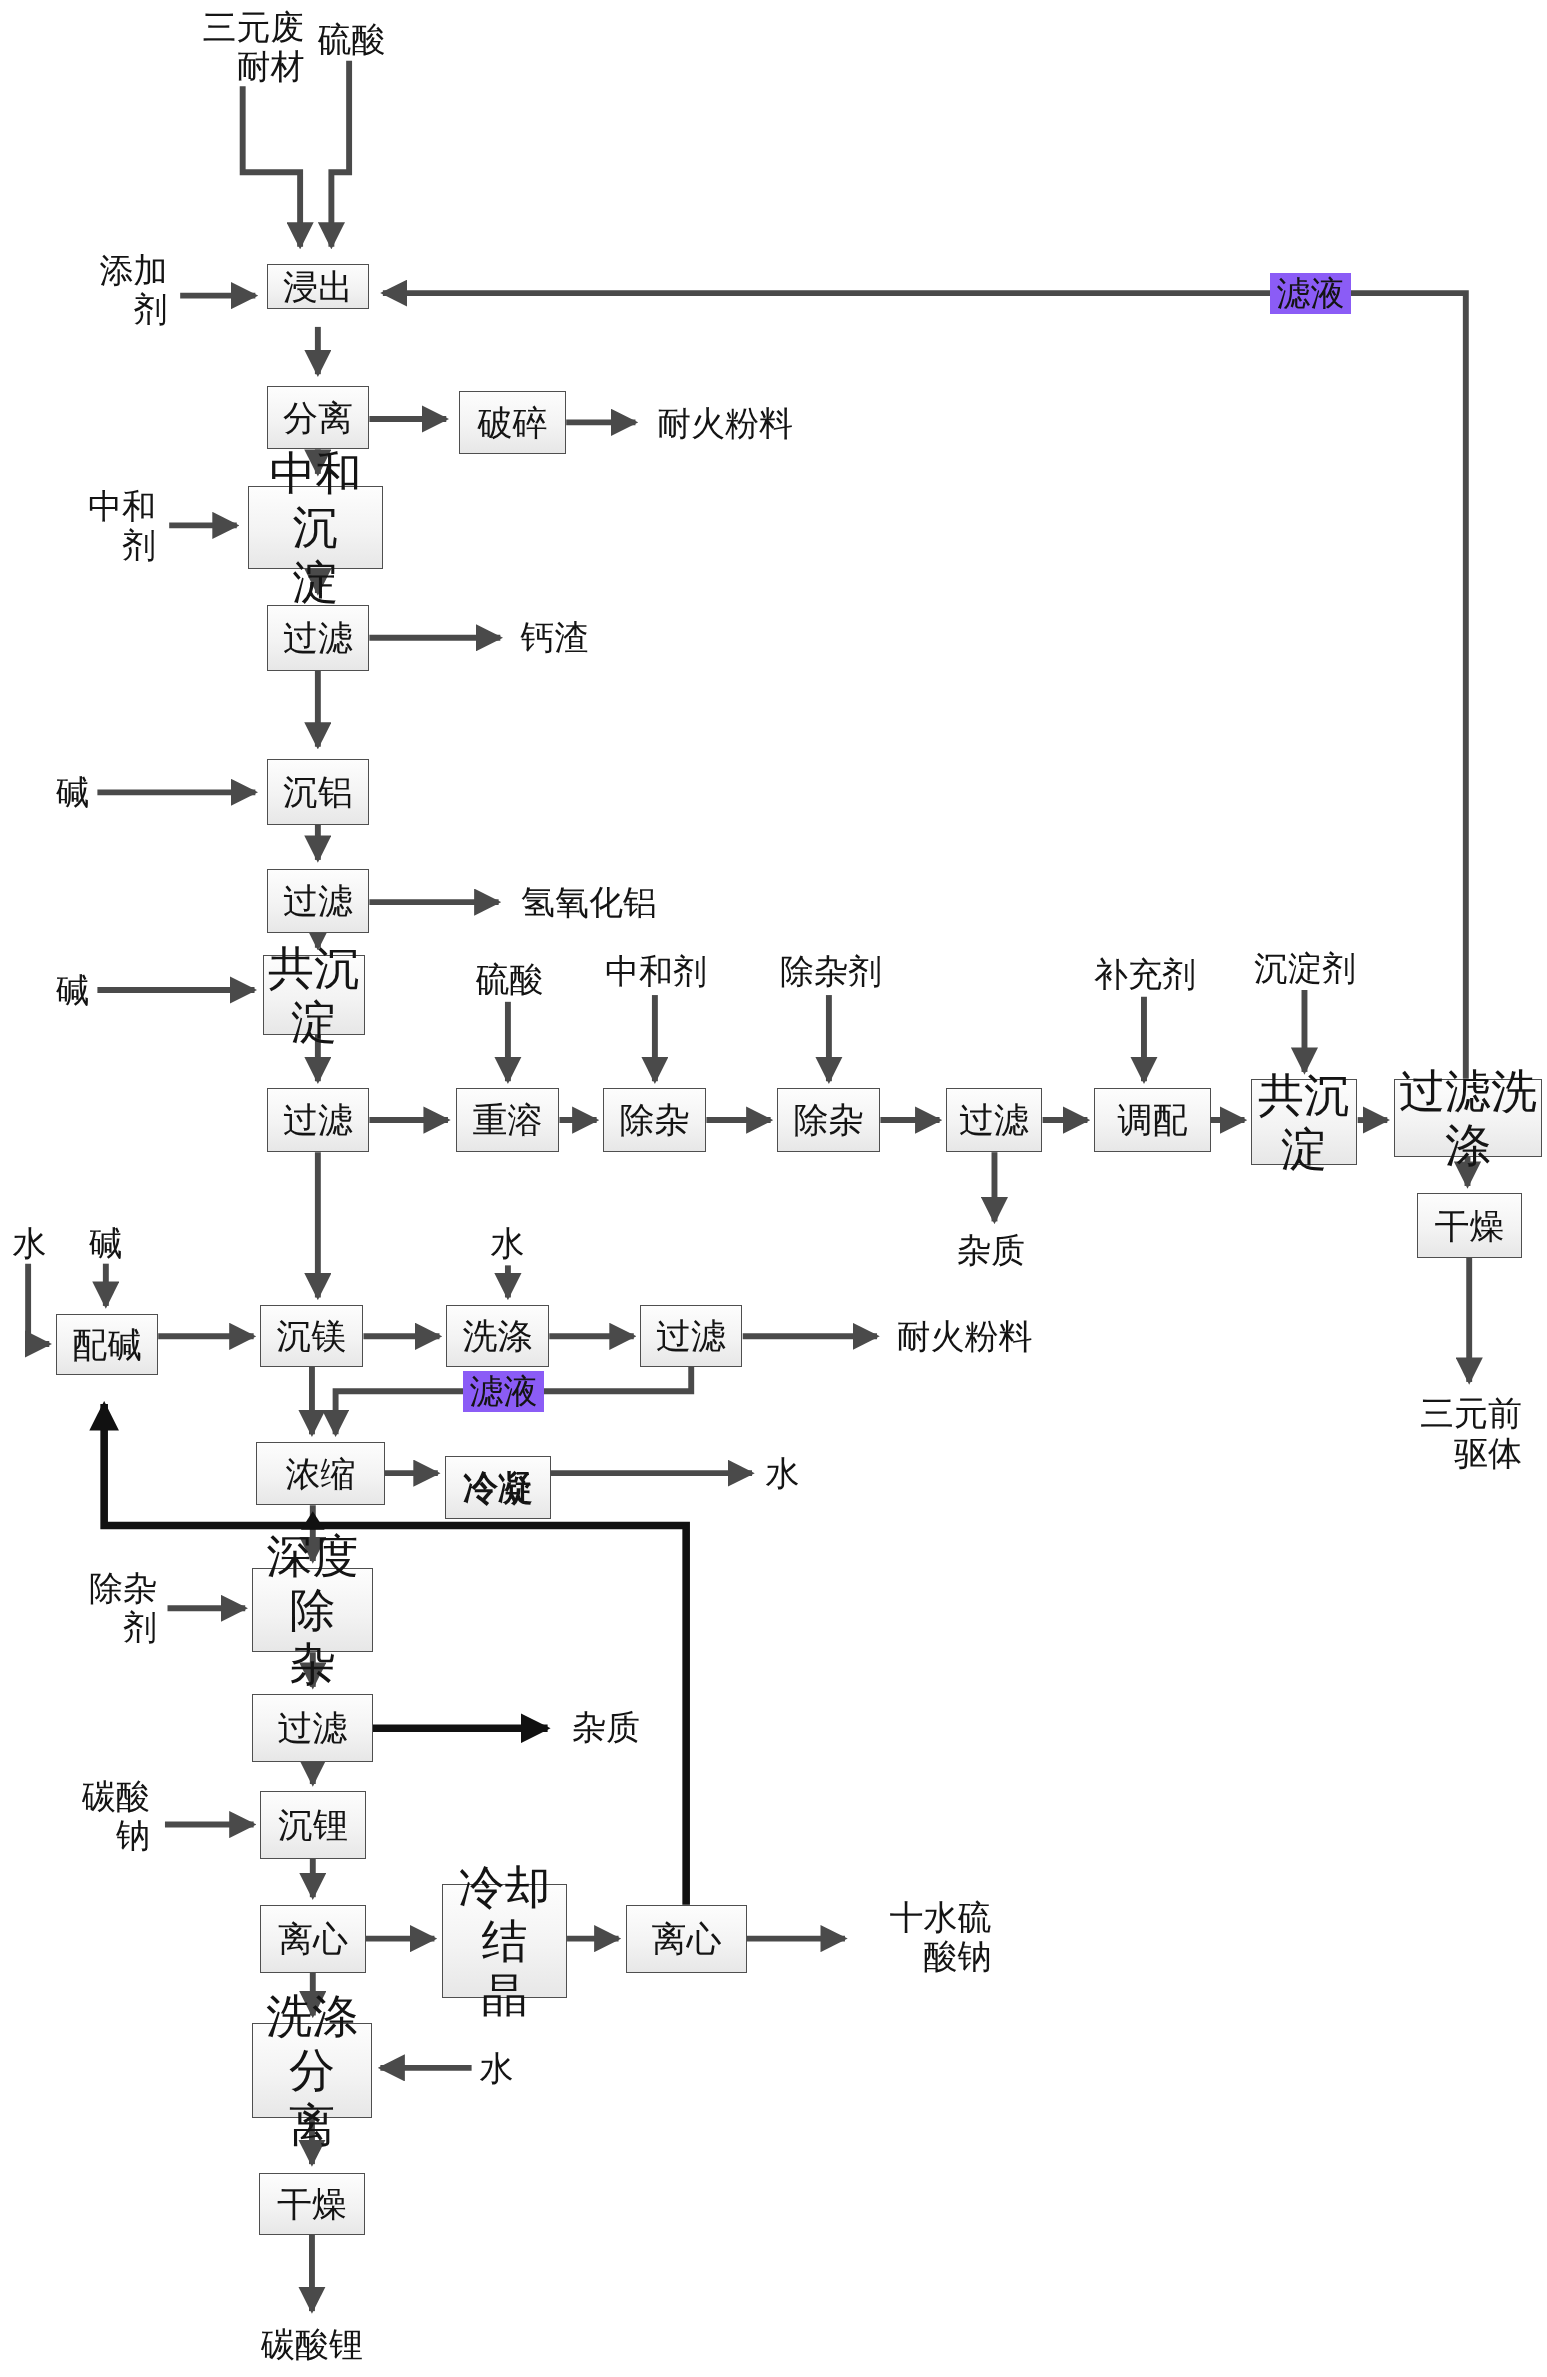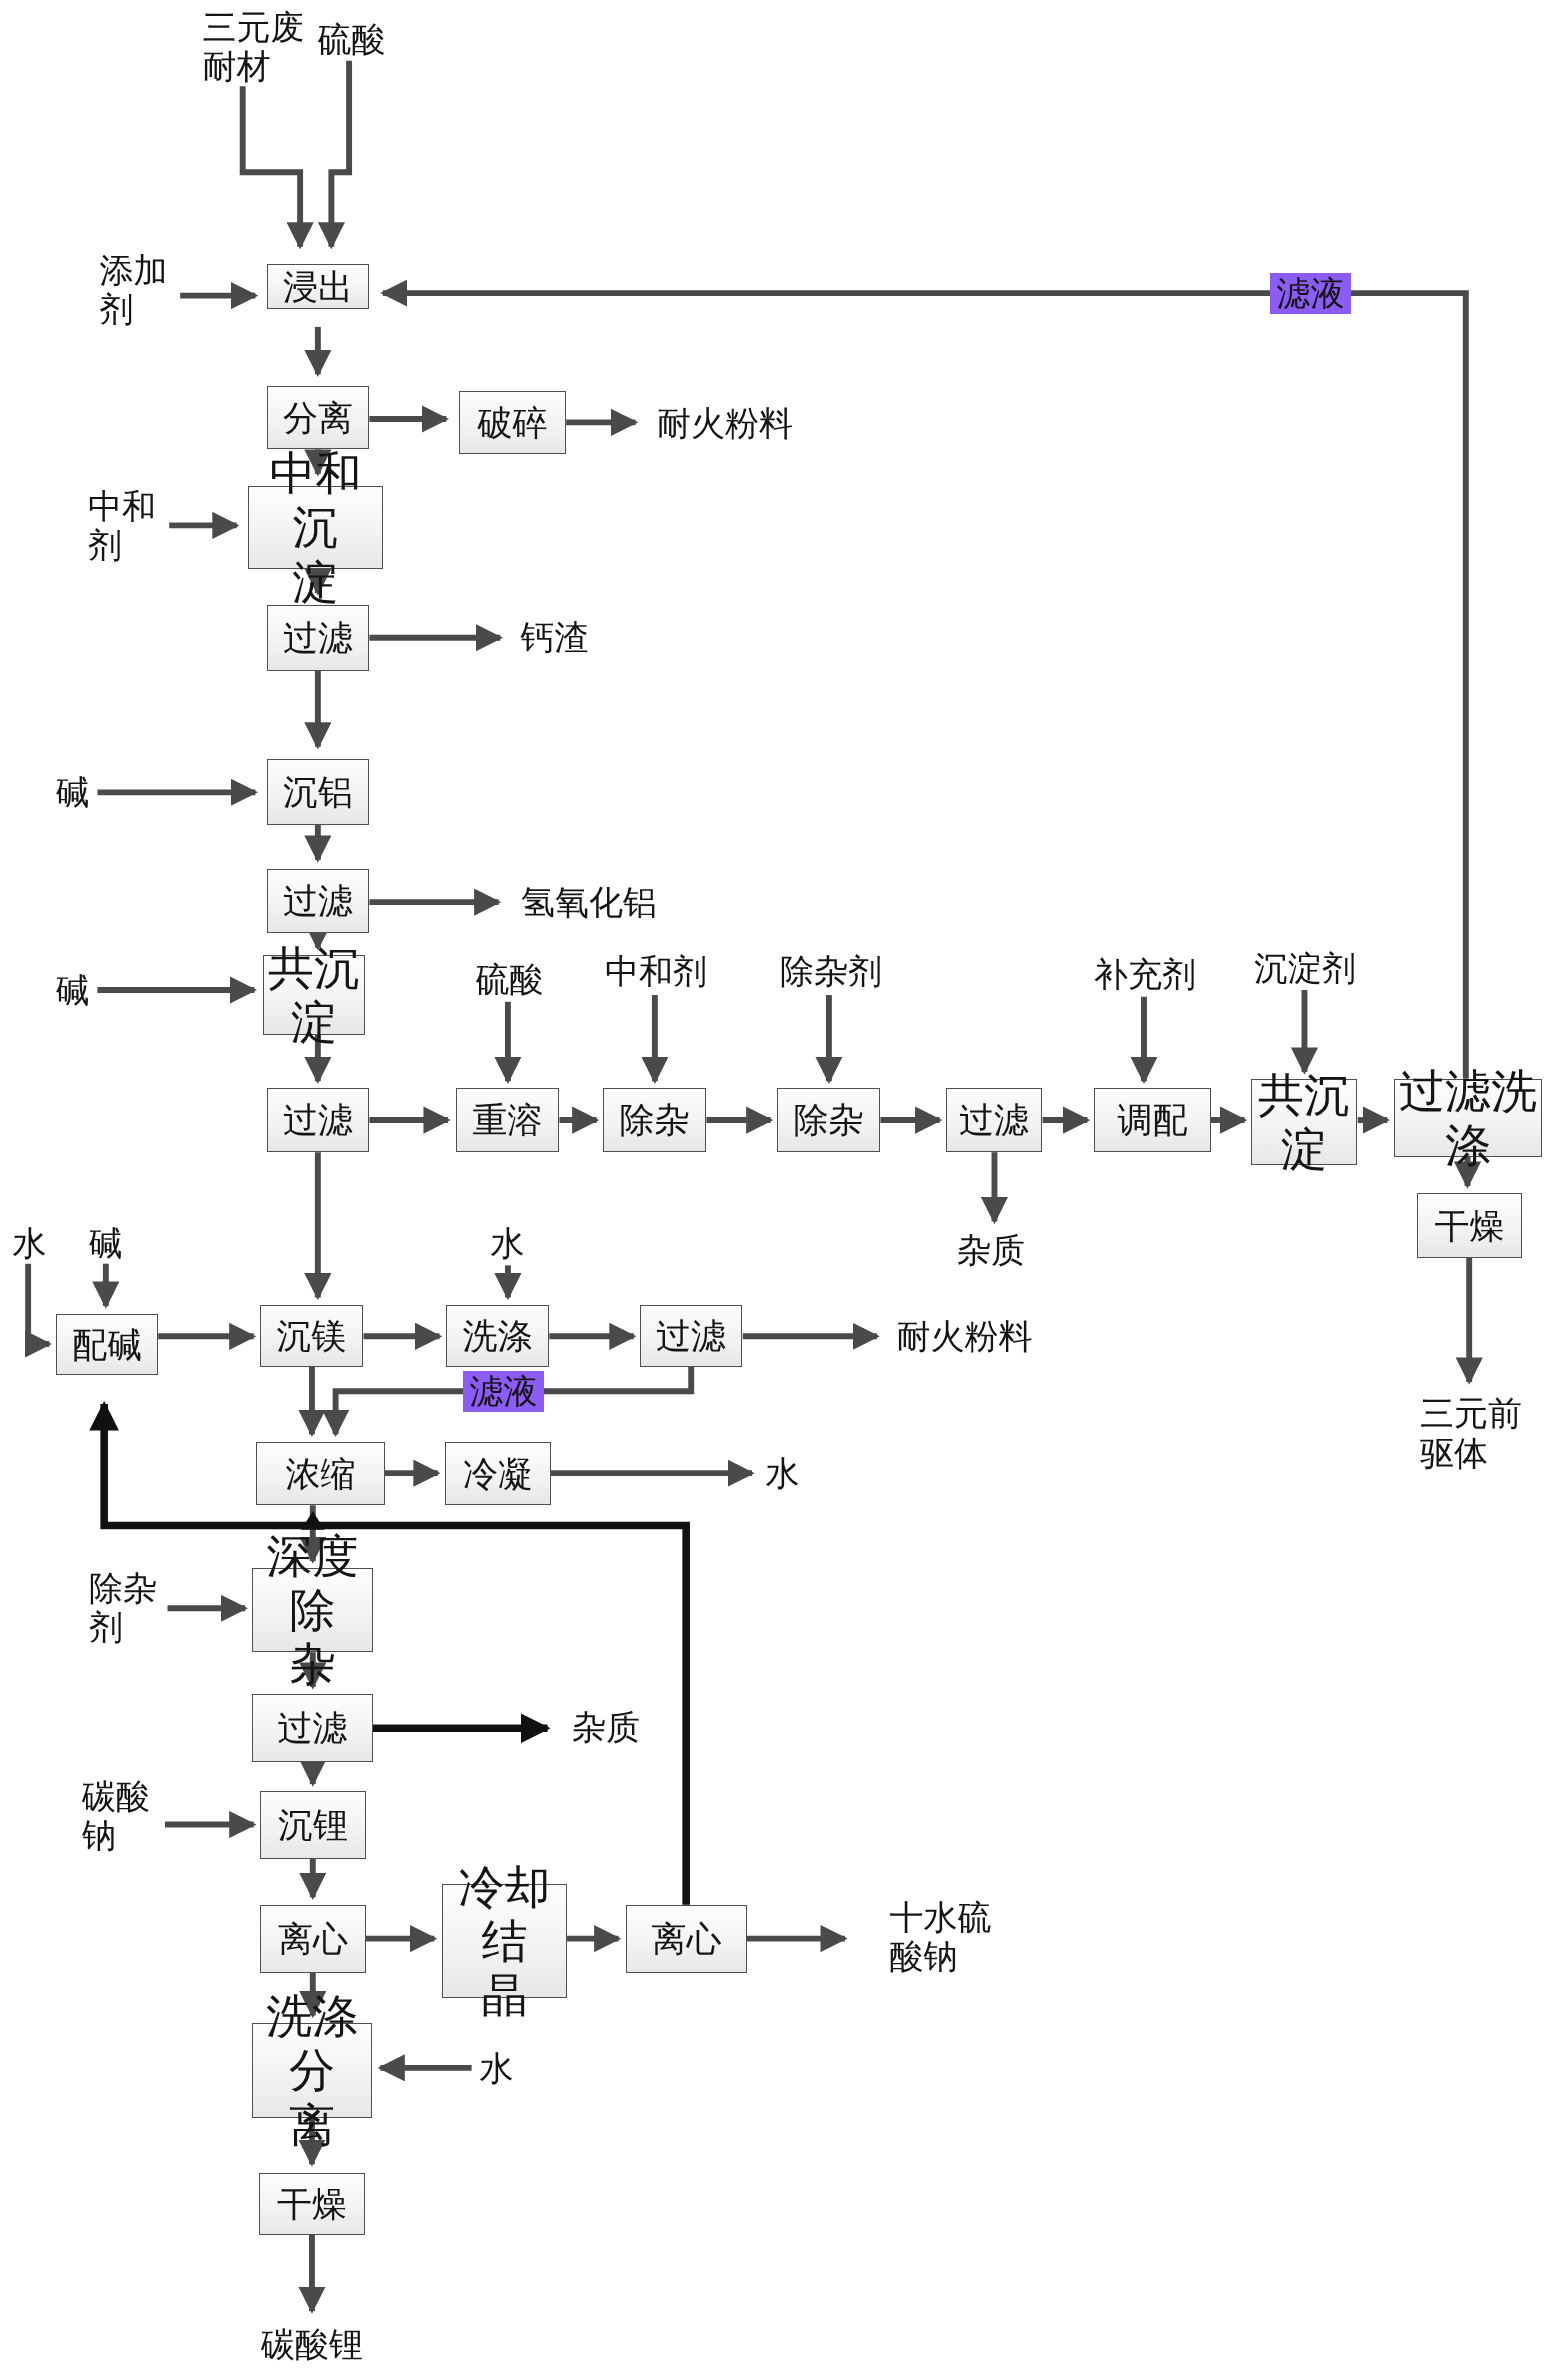--- a/index.html
+++ b/index.html
@@ -4,23 +4,23 @@
 <style>
   html,body{margin:0;padding:0;background:#ffffff;}
   .stage{position:relative;width:1548px;height:2377px;background:#fff;overflow:hidden;
          font-family:"Liberation Sans", sans-serif;}
   svg.wires{position:absolute;left:0;top:0;z-index:1;}
   .box{position:absolute;z-index:2;display:flex;align-items:center;justify-content:center;
        background:linear-gradient(180deg,#fdfdfd 0%,#f3f3f3 55%,#e7e7e7 100%);
        border:1.7px solid #4f4f4f;color:#141414;font-size:35px;line-height:1.18;
        text-align:center;white-space:pre-line;box-sizing:border-box;}
   .box.small{font-size:46px;}
-  .box.bold{font-weight:normal;}
+  .box.bold{font-weight:bold;margin-top:14px;}
   .lbl{position:absolute;z-index:3;display:flex;align-items:center;justify-content:center;
-       color:#141414;font-size:34px;line-height:1.15;text-align:left;white-space:pre-line;}
+       color:#141414;font-size:34px;line-height:1.15;text-align:right;white-space:pre-line;}
   .lbl.bg{background:#8b5cf6;z-index:4;}
 </style>
 </head>
 <body>
 
 <div class="stage">
 
   <svg class="wires" width="1548" height="2377" viewBox="0 0 1832 2814">
     <defs>
       <marker id="ah" viewBox="0 0 10 10" refX="9" refY="5" markerWidth="4.6" markerHeight="4.6" orient="auto">

